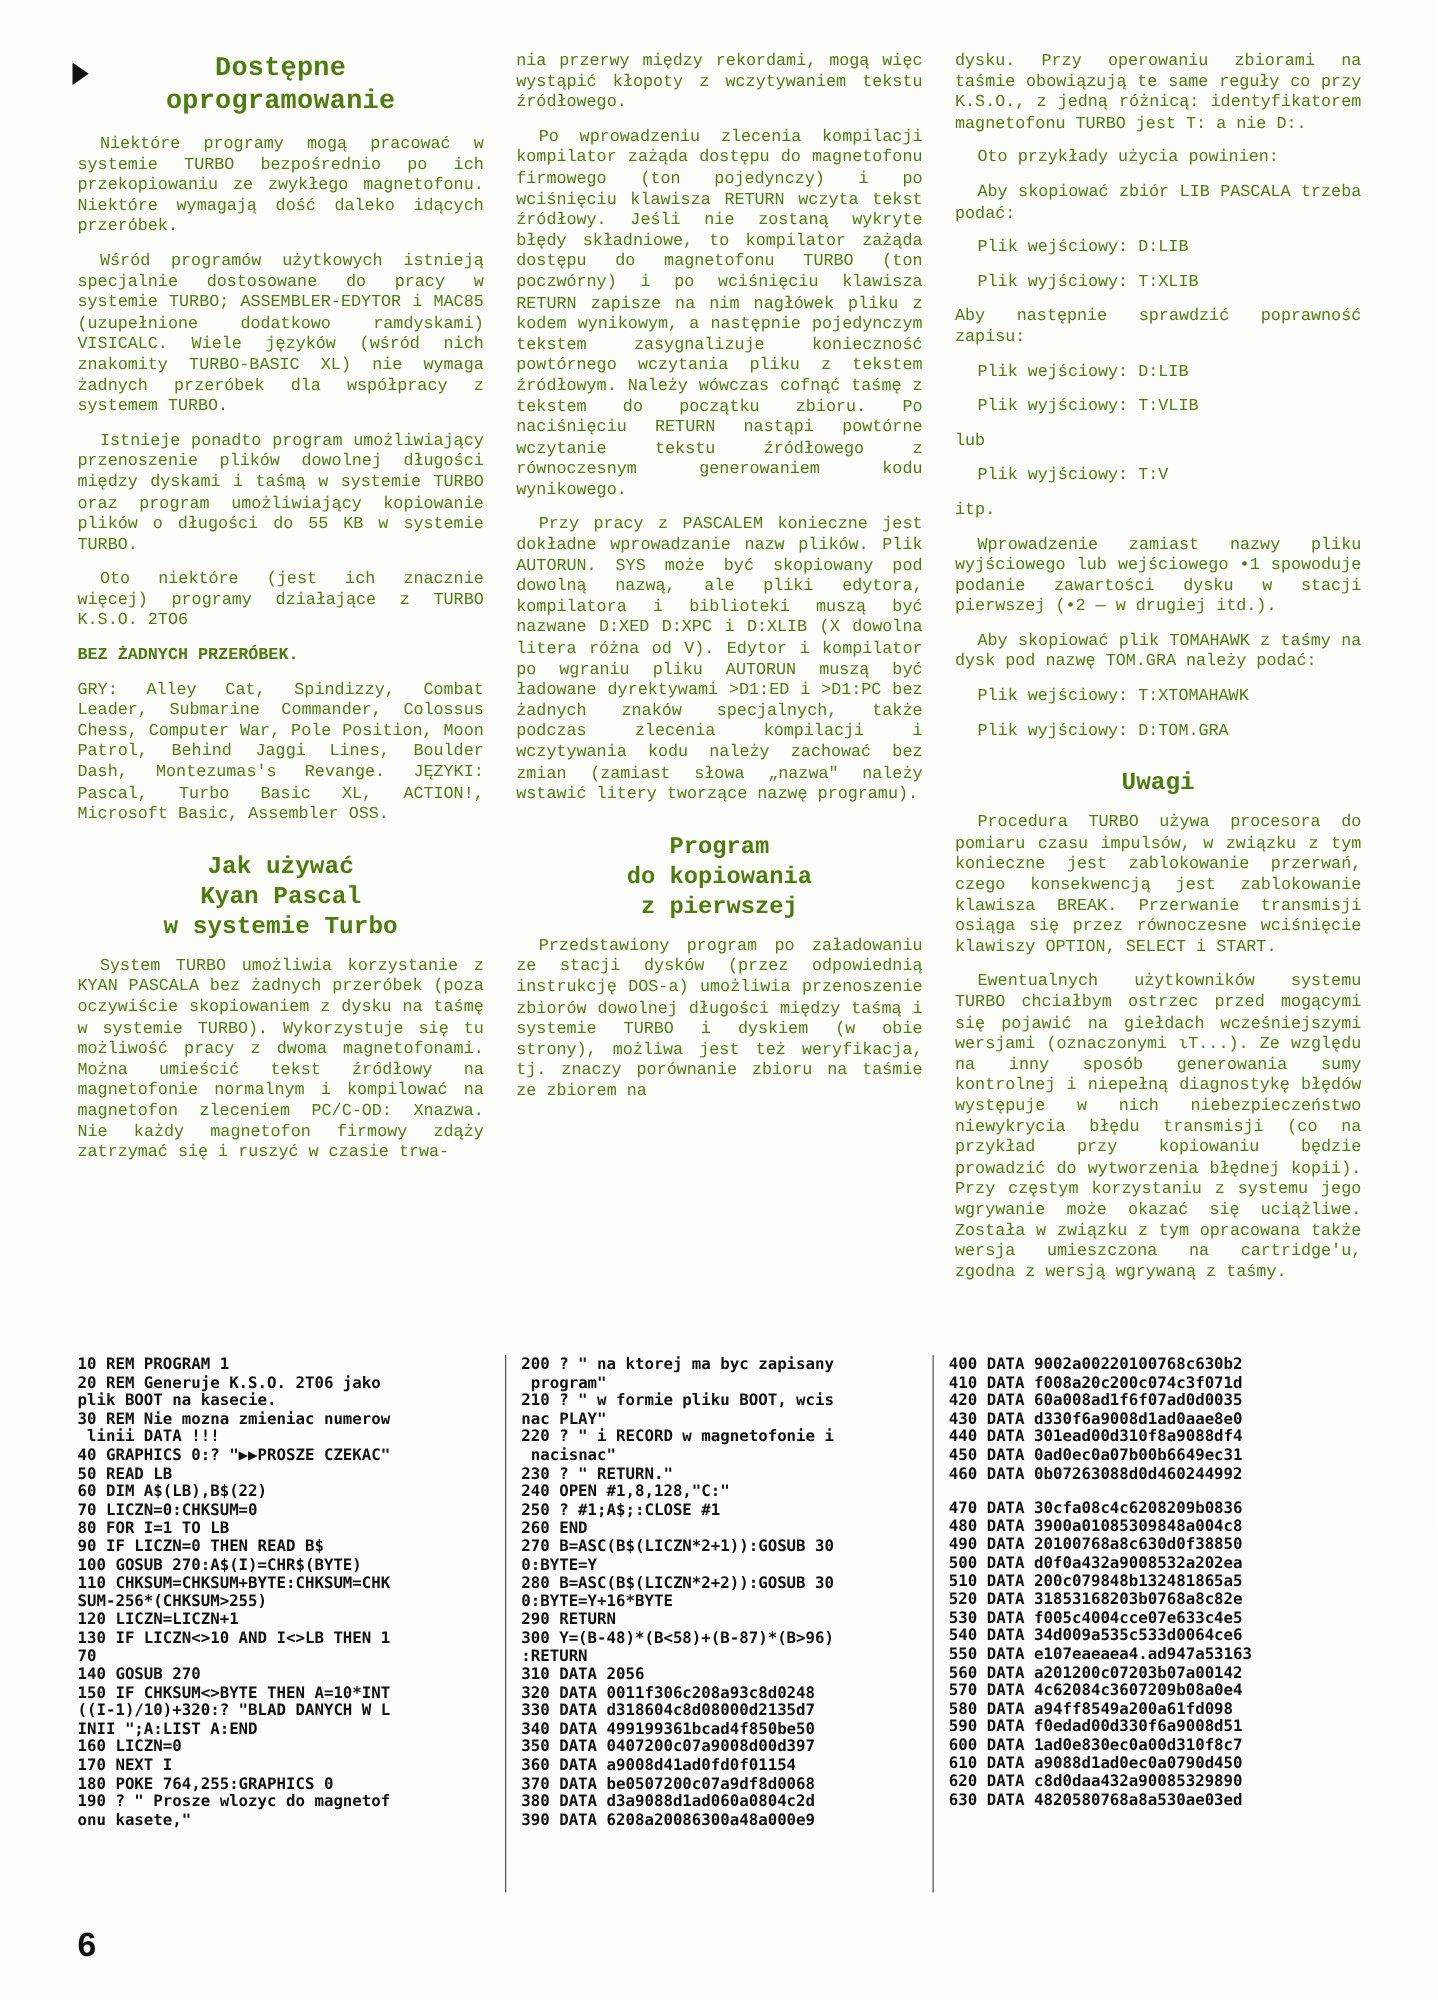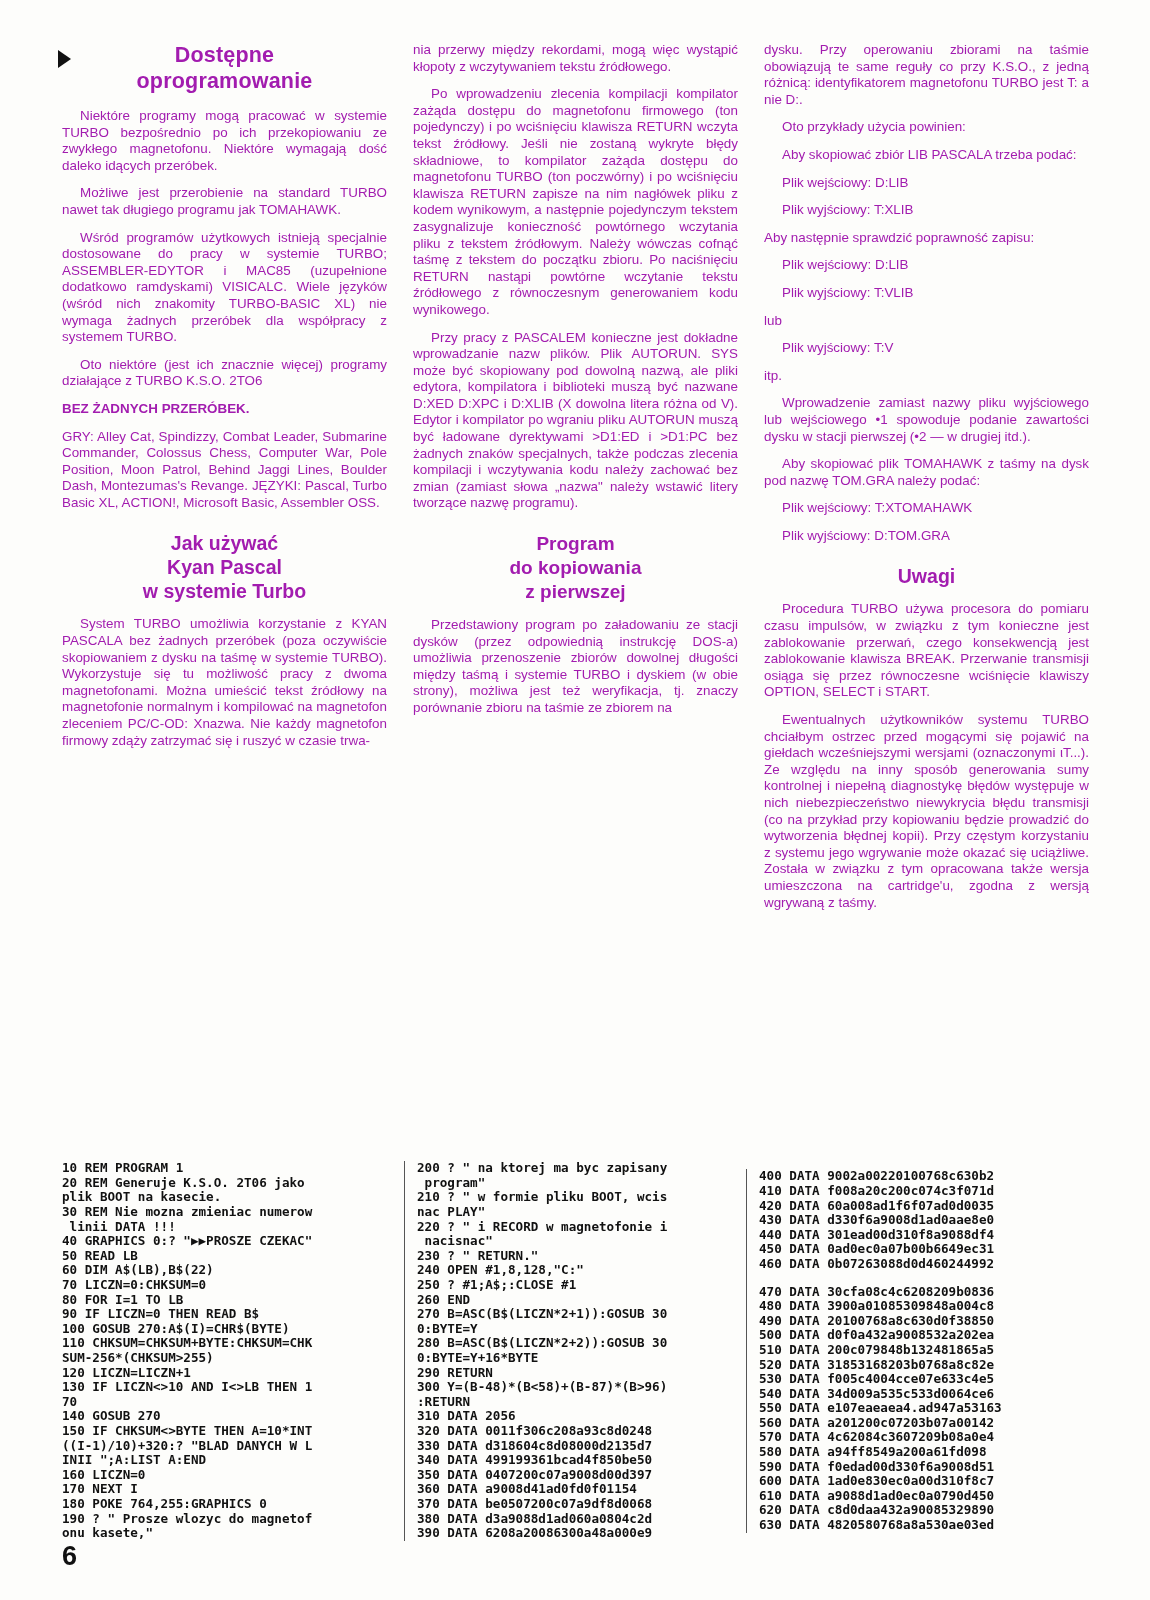--- a/index.html
+++ b/index.html
@@ -38,21 +38,22 @@
     width: 1028px;
     height: 1020px;
     display: flex;
     gap: 26px;
   }
   .col {
     width: 325px;
     font-size: 13.4px;
     line-height: 16.6px;
     text-align: justify;
-    color: #a21caf;
+    color: #4d7c0f;
+    font-family: Liberation Mono, monospace;
   }
   .col p {
     margin: 0 0 11px 0;
     text-indent: 18px;
   }
   .col p.noind { text-indent: 0; }
   h1.head {
     font-size: 21.5px;
     line-height: 26px;
     font-weight: bold;
@@ -70,31 +71,30 @@
     text-indent: 0;
   }
   h2.subhead.small { font-size: 19px; }
   .b { font-weight: bold; }
   .indentlist { text-indent: 0; margin-left: 26px; }
   .tight { margin-bottom: 4px; }
   
   .listing {
     position: absolute;
     left: 62px;
-    top: 1136px;
+    top: 1084px;
     width: 1028px;
     height: 430px;
     display: flex;
     gap: 0;
     font-family: "DejaVu Sans Mono", monospace;
     font-size: 12.6px;
     line-height: 14.6px;
     font-weight: bold;
     color: #111;
-    align-items: center;
   }
   .lcol {
     width: 342px;
     padding-right: 10px;
     box-sizing: border-box;
     white-space: pre-wrap;
   }
   .lcol.sep { border-left: 1px solid #555; padding-left: 12px; }
   .lline { display: block; }
   .gap { display: block; height: 13px; }
@@ -116,22 +116,22 @@
   <div class="marker"></div>
 
   <div class="cols">
 
     <div class="col">
       <h1 class="head">
         <span>Dostępne</span><br>
         <span>oprogramowanie</span>
       </h1>
       <p>Niektóre programy mogą pracować w systemie TURBO bezpośrednio po ich przekopiowaniu ze zwykłego magnetofonu. Niektóre wymagają dość daleko idących przeróbek.</p>
-      <p>Możliwe jest przerobienie na standard TURBO nawet tak długiego programu jak TOMAHAWK.</p>
       <p>Wśród programów użytkowych istnieją specjalnie dostosowane do pracy w systemie TURBO; ASSEMBLER-EDYTOR i MAC85 (uzupełnione dodatkowo ramdyskami) VISICALC. Wiele języków (wśród nich znakomity TURBO-BASIC XL) nie wymaga żadnych przeróbek dla współpracy z systemem TURBO.</p>
+      <p>Istnieje ponadto program umożliwiający przenoszenie plików dowolnej długości między dyskami i taśmą w systemie TURBO oraz program umożliwiający kopiowanie plików o długości do 55 KB w systemie TURBO.</p>
       <p class="tight">Oto niektóre (jest ich znacznie więcej) programy działające z TURBO K.S.O. 2TO6</p>
       <p class="noind b tight">BEZ ŻADNYCH PRZERÓBEK.</p>
       <p class="noind">GRY: Alley Cat, Spindizzy, Combat Leader, Submarine Commander, Colossus Chess, Computer War, Pole Position, Moon Patrol, Behind Jaggi Lines, Boulder Dash, Montezumas's Revange. JĘZYKI: Pascal, Turbo Basic XL, ACTION!, Microsoft Basic, Assembler OSS.</p>
 
       <h2 class="subhead">
         <span>Jak używać</span><br>
         <span>Kyan Pascal</span><br>
         <span>w systemie Turbo</span>
       </h2>
       <p>System TURBO umożliwia korzystanie z KYAN PASCALA bez żadnych przeróbek (poza oczywiście skopiowaniem z dysku na taśmę w systemie TURBO). Wykorzystuje się tu możliwość pracy z dwoma magnetofonami. Można umieścić tekst źródłowy na magnetofonie normalnym i kompilować na magnetofon zleceniem PC/C-OD: Xnazwa. Nie każdy magnetofon firmowy zdąży zatrzymać się i ruszyć w czasie trwa-</p>

